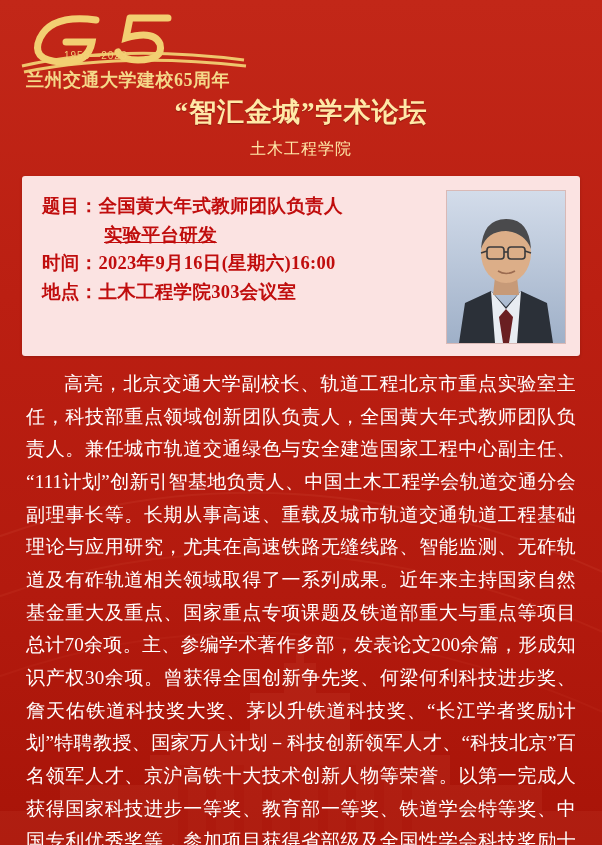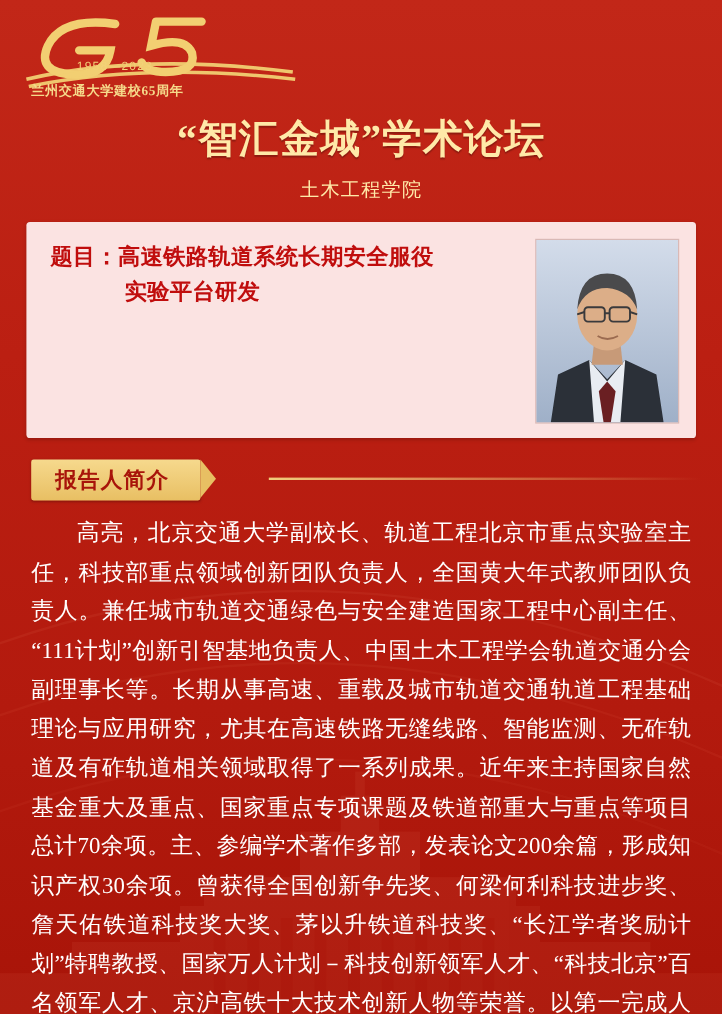--- a/index.html
+++ b/index.html
@@ -56,41 +56,41 @@
   }
   .logo-svg {
     position: absolute;
     left: 0;
     top: -2px;
   }
   .logo-anniv {
     position: absolute;
     left: 8px;
     top: 58px;
-    font-size: 11px;
+    font-size: 18px;
     font-weight: bold;
     color: #f5d98a;
     letter-spacing: 0.5px;
     white-space: nowrap;
     font-family: "Liberation Serif", serif;
   }
   .logo-years {
     position: absolute;
     left: 46px;
     top: 40px;
     font-size: 10px;
     color: #f3d279;
     letter-spacing: 1px;
     font-family: "Liberation Sans", sans-serif;
   }
 
   
   .forum-title {
     text-align: center;
-    font-size: 33px;
+    font-size: 27px;
     font-weight: bold;
     color: #ffe9a8;
     letter-spacing: 1px;
     margin-top: 2px;
     font-family: "Liberation Serif", serif;
     text-shadow: 0 1px 1px rgba(0,0,0,0.25);
   }
   .forum-sub {
     text-align: center;
     font-size: 16px;
@@ -114,20 +114,21 @@
   .info-line {
     font-size: 18.5px;
     color: #c00d0d;
     font-weight: bold;
     line-height: 1.55;
     font-family: "Liberation Serif", serif;
     letter-spacing: 0.3px;
   }
   .info-line.indent {
     padding-left: 62px;
+    text-decoration: underline;
   }
   .info-text-col {
     width: 340px;
   }
   .portrait {
     position: absolute;
     right: 14px;
     top: 14px;
     width: 118px;
     height: 152px;
@@ -241,23 +242,29 @@
       <div class="logo-anniv">兰州交通大学建校65周年</div>
     </div>
   </div>
 
   <div class="forum-title">“智汇金城”学术论坛</div>
   <div class="forum-sub">土木工程学院</div>
 
   <div class="info-card">
     <div class="info-text-col">
       <div class="info-line">
-        <span>题目：</span><span>高速铁路轨道系统长期安全服役</span>
+        <span>题目：</span><span>全国黄大年式教师团队负责人</span>
       </div>
       <div class="info-line indent">实验平台研发</div>
+      <div class="info-line">
+        <span>时间：</span><span>2023年9月16日(星期六)16:00</span>
+      </div>
+      <div class="info-line">
+        <span>地点：</span><span>土木工程学院303会议室</span>
+      </div>
     </div>
 
     <div class="portrait">
       <svg width="118" height="152" viewBox="0 0 118 152">
         <rect x="0" y="0" width="118" height="152" fill="#c3cfe0"></rect>
         <rect x="0" y="0" width="118" height="152" fill="url(#g1)"></rect>
         <defs>
           <linearGradient id="g1" x1="0" y1="0" x2="0" y2="1">
             <stop offset="0%" stop-color="#d3dcea"></stop>
             <stop offset="100%" stop-color="#9fb0c8"></stop>
@@ -282,20 +289,16 @@
           <path d="M57 61 L61 61"></path>
           <path d="M40 60 L34 62"></path>
           <path d="M78 60 L84 62"></path>
         </g>
 
         <path d="M51 80 Q59 85 68 80" stroke="#9b6b50" stroke-width="1.6" fill="none"></path>
       </svg>
     </div>
   </div>
 
-  <div class="banner-row">
-    <span class="banner">报告人简介</span>
-    <span class="banner-tail"></span>
-  </div>
 
   <div class="bio">高亮，北京交通大学副校长、轨道工程北京市重点实验室主任，科技部重点领域创新团队负责人，全国黄大年式教师团队负责人。兼任城市轨道交通绿色与安全建造国家工程中心副主任、“111计划”创新引智基地负责人、中国土木工程学会轨道交通分会副理事长等。长期从事高速、重载及城市轨道交通轨道工程基础理论与应用研究，尤其在高速铁路无缝线路、智能监测、无砟轨道及有砟轨道相关领域取得了一系列成果。近年来主持国家自然基金重大及重点、国家重点专项课题及铁道部重大与重点等项目总计70余项。主、参编学术著作多部，发表论文200余篇，形成知识产权30余项。曾获得全国创新争先奖、何梁何利科技进步奖、詹天佑铁道科技奖大奖、茅以升铁道科技奖、“长江学者奖励计划”特聘教授、国家万人计划－科技创新领军人才、“科技北京”百名领军人才、京沪高铁十大技术创新人物等荣誉。以第一完成人获得国家科技进步一等奖、教育部一等奖、铁道学会特等奖、中国专利优秀奖等，参加项目获得省部级及全国性学会科技奖励十余项。</div>
 
 </div>
 
 </body></html>

